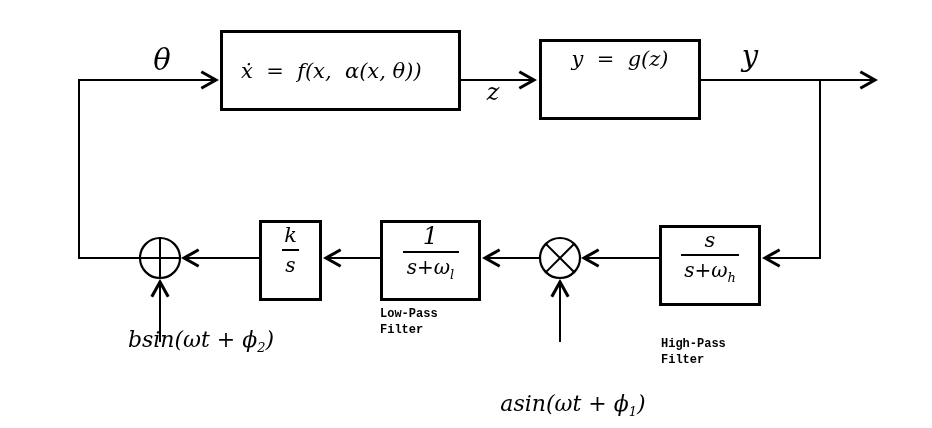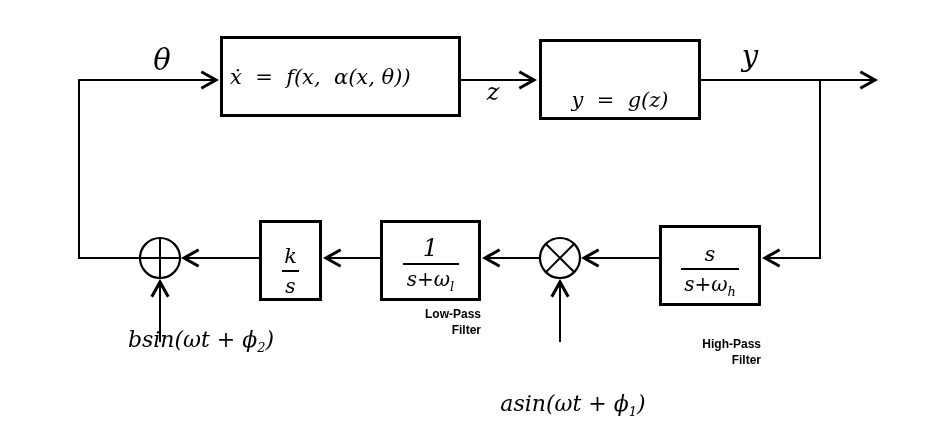--- a/index.html
+++ b/index.html
@@ -15,37 +15,37 @@
     position: absolute;
     left: 0; top: 0;
     width: 932px; height: 428px;
   }
   .box {
     position: absolute;
     box-sizing: border-box;
     border: 3px solid #000;
     background: #ffffff;
     display: flex;
-    align-items: flex-end;
+    align-items: flex-start;
     justify-content: center;
   }
   .mathtext {
     font-family: "DejaVu Serif", serif;
     font-style: italic;
     font-size: 21px;
     color: #000;
     white-space: pre;
     line-height: 34px;
   }
   #plant-box {
-    left: 220px; top: 36px; width: 241px; height: 81px;
+    left: 220px; top: 30px; width: 241px; height: 81px;
     flex-direction: column;
     align-items: flex-start;
     justify-content: center;
-    padding-left: 7px;
+    padding-left: 18px;
   }
   #output-box { left: 539px; top: 39px; width: 162px; height: 81px; }
   #hp-box  { left: 659px; top: 225px; width: 102px; height: 81px; }
   #lp-box  { left: 380px; top: 220px; width: 101px; height: 81px; }
   #int-box { left: 259px; top: 220px; width: 63px; height: 81px; }
   .frac {
     display: flex;
     flex-direction: column;
     align-items: center;
     font-family: "DejaVu Serif", serif;
@@ -55,25 +55,25 @@
   .frac .num { font-size: 21px; line-height: 24px; }
   .frac .num-big { font-size: 24px; line-height: 26px; }
   .frac .bar { height: 0; border-top: 2px solid #000; margin: 2px 0 3px 0; }
   .frac .den { font-size: 20px; line-height: 23px; white-space: nowrap; }
   #hp-box .bar { width: 58px; }
   #lp-box .bar { width: 56px; }
   #int-box .bar { width: 17px; }
   sub { font-size: 13px; font-style: italic; }
   .caption {
     position: absolute;
-    font-family: Liberation Sans, sans-serif;
+    font-family: Liberation Mono, monospace;
     font-weight: bold;
     font-size: 12px;
     line-height: 16px;
-    text-align: right;
+    text-align: left;
     color: #000;
   }
   #lp-caption { left: 380px; top: 306px; width: 101px; }
   #hp-caption { left: 661px; top: 336px; width: 100px; }
   .signal-label {
     position: absolute;
     font-family: "DejaVu Serif", serif;
     font-style: italic;
     color: #000;
     text-align: center;

